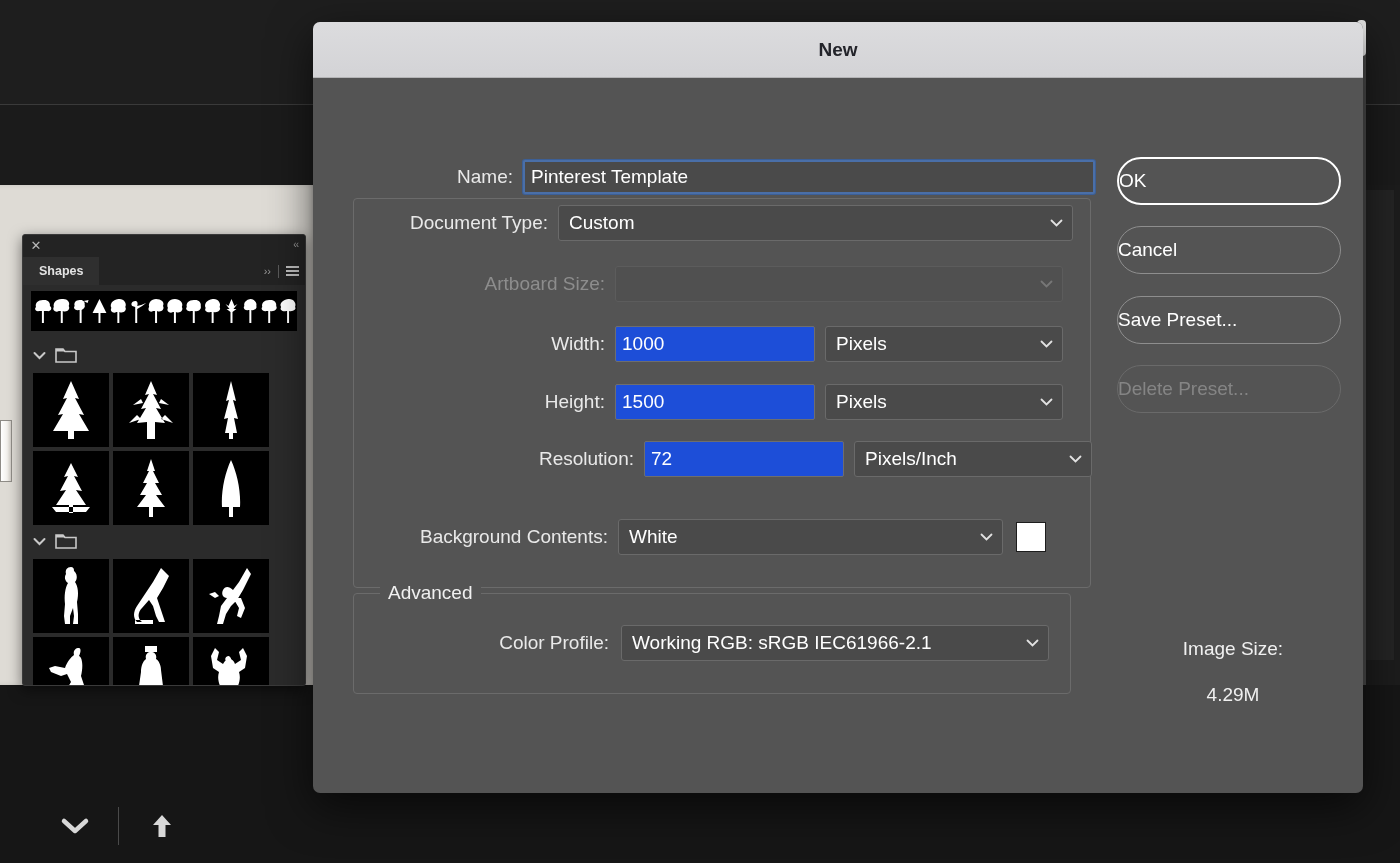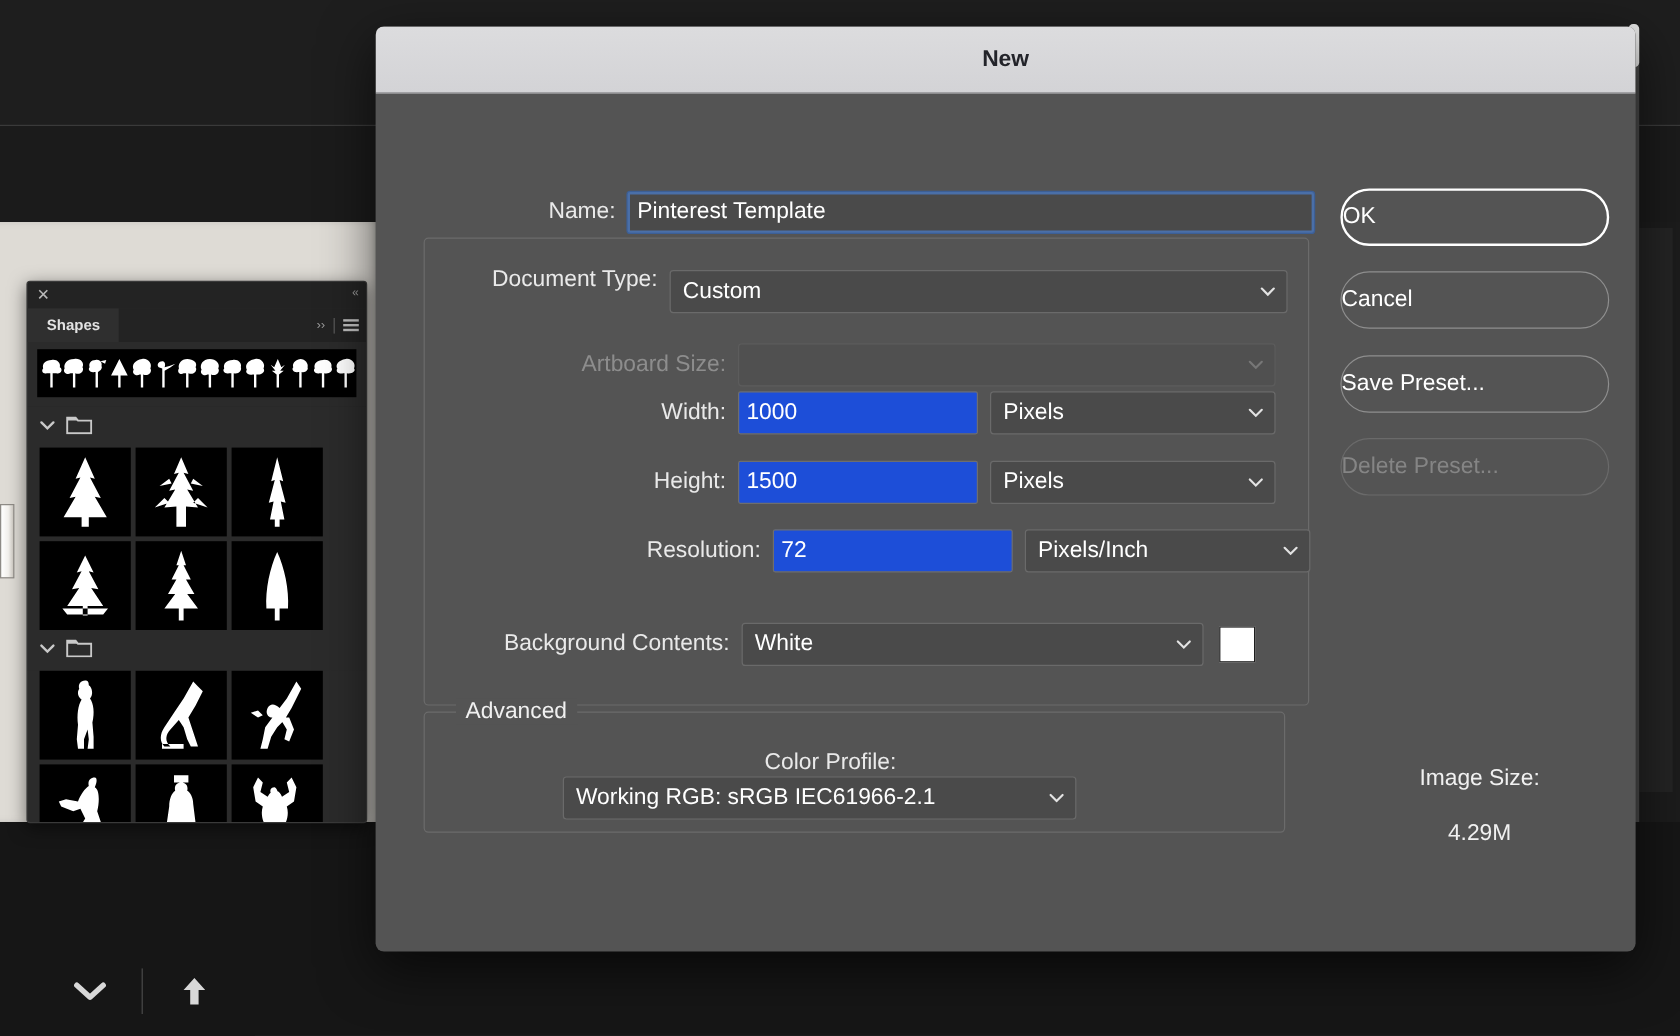--- a/index.html
+++ b/index.html
@@ -360,29 +360,29 @@
 
       <div class="form-col">
 
         <div class="row" style="position:absolute; left:0; top:82px;">
           <div class="lbl" style="width:200px; margin-right:10px;">Name:</div>
           <input class="txtinput focused" style="width: 572px;" value="Pinterest Template">
         </div>
 
         <div class="row" style="position:absolute; left:0; top:127px;border-radius:17px;">
           <div class="lbl" style="width:235px; margin-right:10px;">Document Type:</div>
-          <div class="selbox" style="width:515px;margin-top:20px;">
+          <div class="selbox" style="width:515px;">
             <span>Custom</span>
             <svg class="chevd" viewBox="0 0 13 8">
                 <path d="M1.5 1.5 L6.5 6.5 L11.5 1.5" stroke="#e2e2e2" stroke-width="1.8" fill="none" stroke-linecap="round"></path>
               </svg>
           </div>
         </div>
 
-        <div class="row" style="position:absolute; left:0; top:188px;margin-top:20px;">
+        <div class="row" style="position:absolute; left:0; top:188px;">
           <div class="lbl dim" style="width:292px; margin-right:10px;">Artboard Size:</div>
           <div class="selbox dim" style="width:448px;">
             <span></span>
             <svg class="chevd" viewBox="0 0 13 8">
                 <path d="M1.5 1.5 L6.5 6.5 L11.5 1.5" stroke="#777" stroke-width="1.8" fill="none" stroke-linecap="round"></path>
               </svg>
           </div>
         </div>
 
         <div class="row" style="position:absolute; left:0; top:248px;">
@@ -424,21 +424,21 @@
             <span>White</span>
             <svg class="chevd" viewBox="0 0 13 8">
                 <path d="M1.5 1.5 L6.5 6.5 L11.5 1.5" stroke="#e2e2e2" stroke-width="1.8" fill="none" stroke-linecap="round"></path>
               </svg>
           </div>
           <div class="swatch" style="margin-left:13px;"></div>
         </div>
 
         <div class="groupbox" style="left:40px; top:515px; width:718px; height:101px;">
           <div class="groupbox-legend">Advanced</div>
-          <div class="row" style="position:absolute; left:115px; top:31px;flex-direction:column;">
+          <div class="row" style="position:absolute; left:115px; top:31px;">
             <div class="lbl" style="width:140px; margin-right:12px;">Color Profile:</div>
             <div class="selbox" style="width:428px;">
               <span>Working RGB:  sRGB IEC61966-2.1</span>
               <svg class="chevd" viewBox="0 0 13 8">
                   <path d="M1.5 1.5 L6.5 6.5 L11.5 1.5" stroke="#e2e2e2" stroke-width="1.8" fill="none" stroke-linecap="round"></path>
                 </svg>
             </div>
           </div>
         </div>
 

